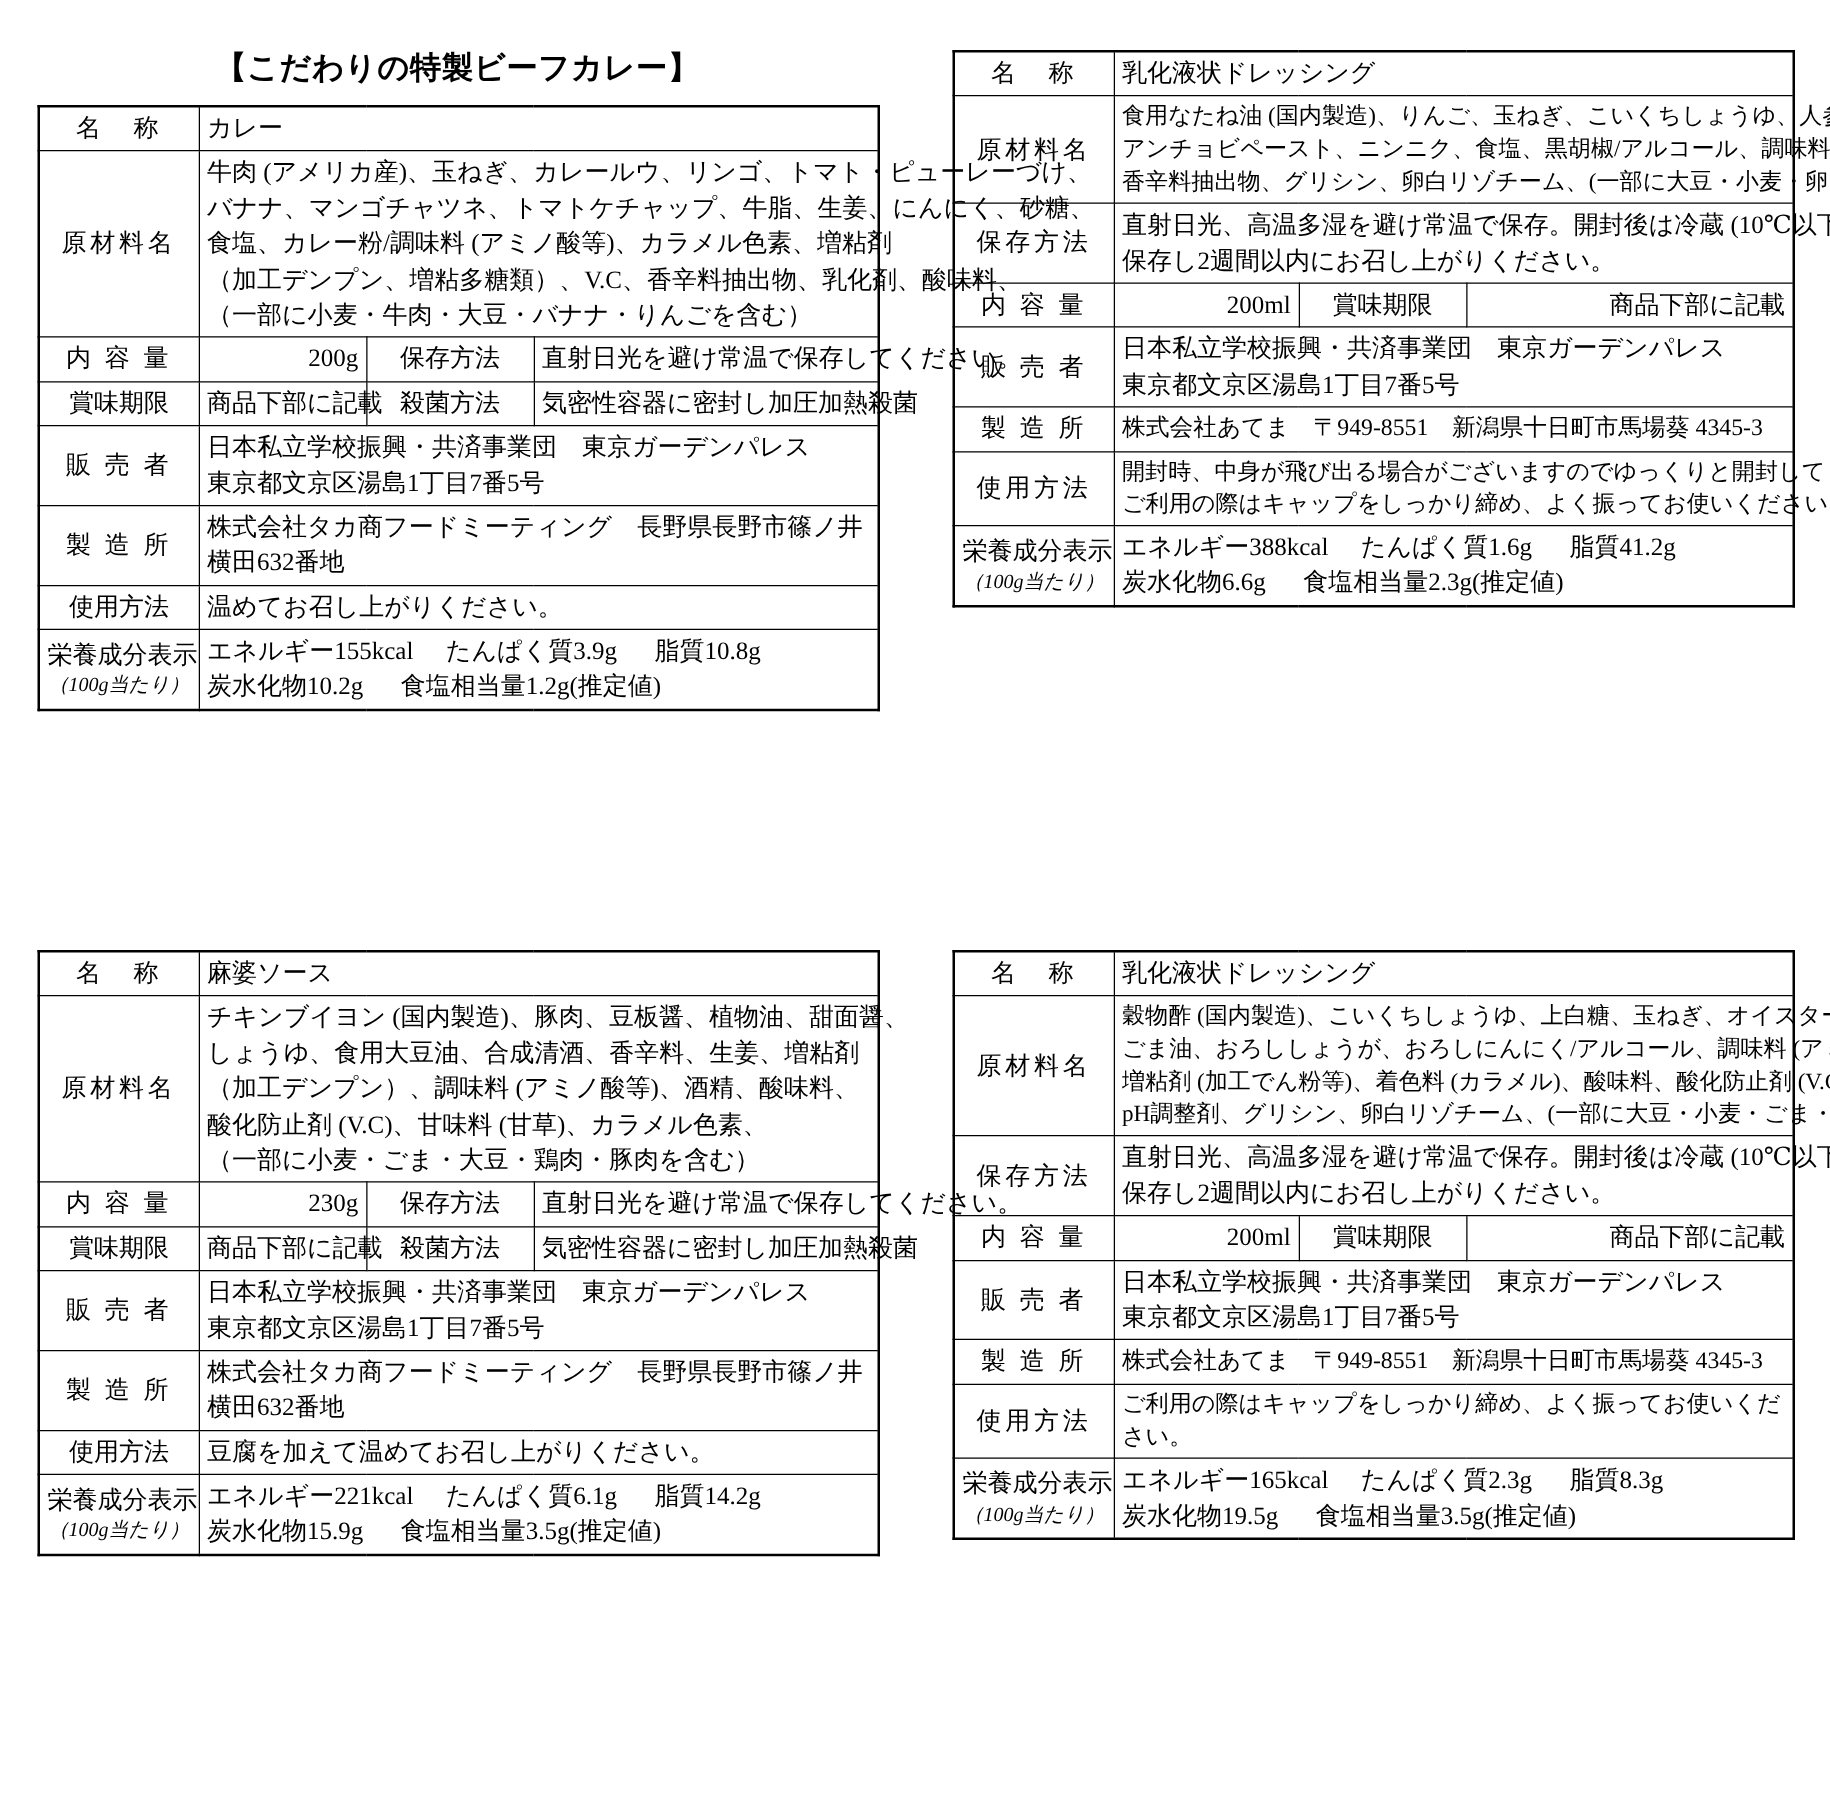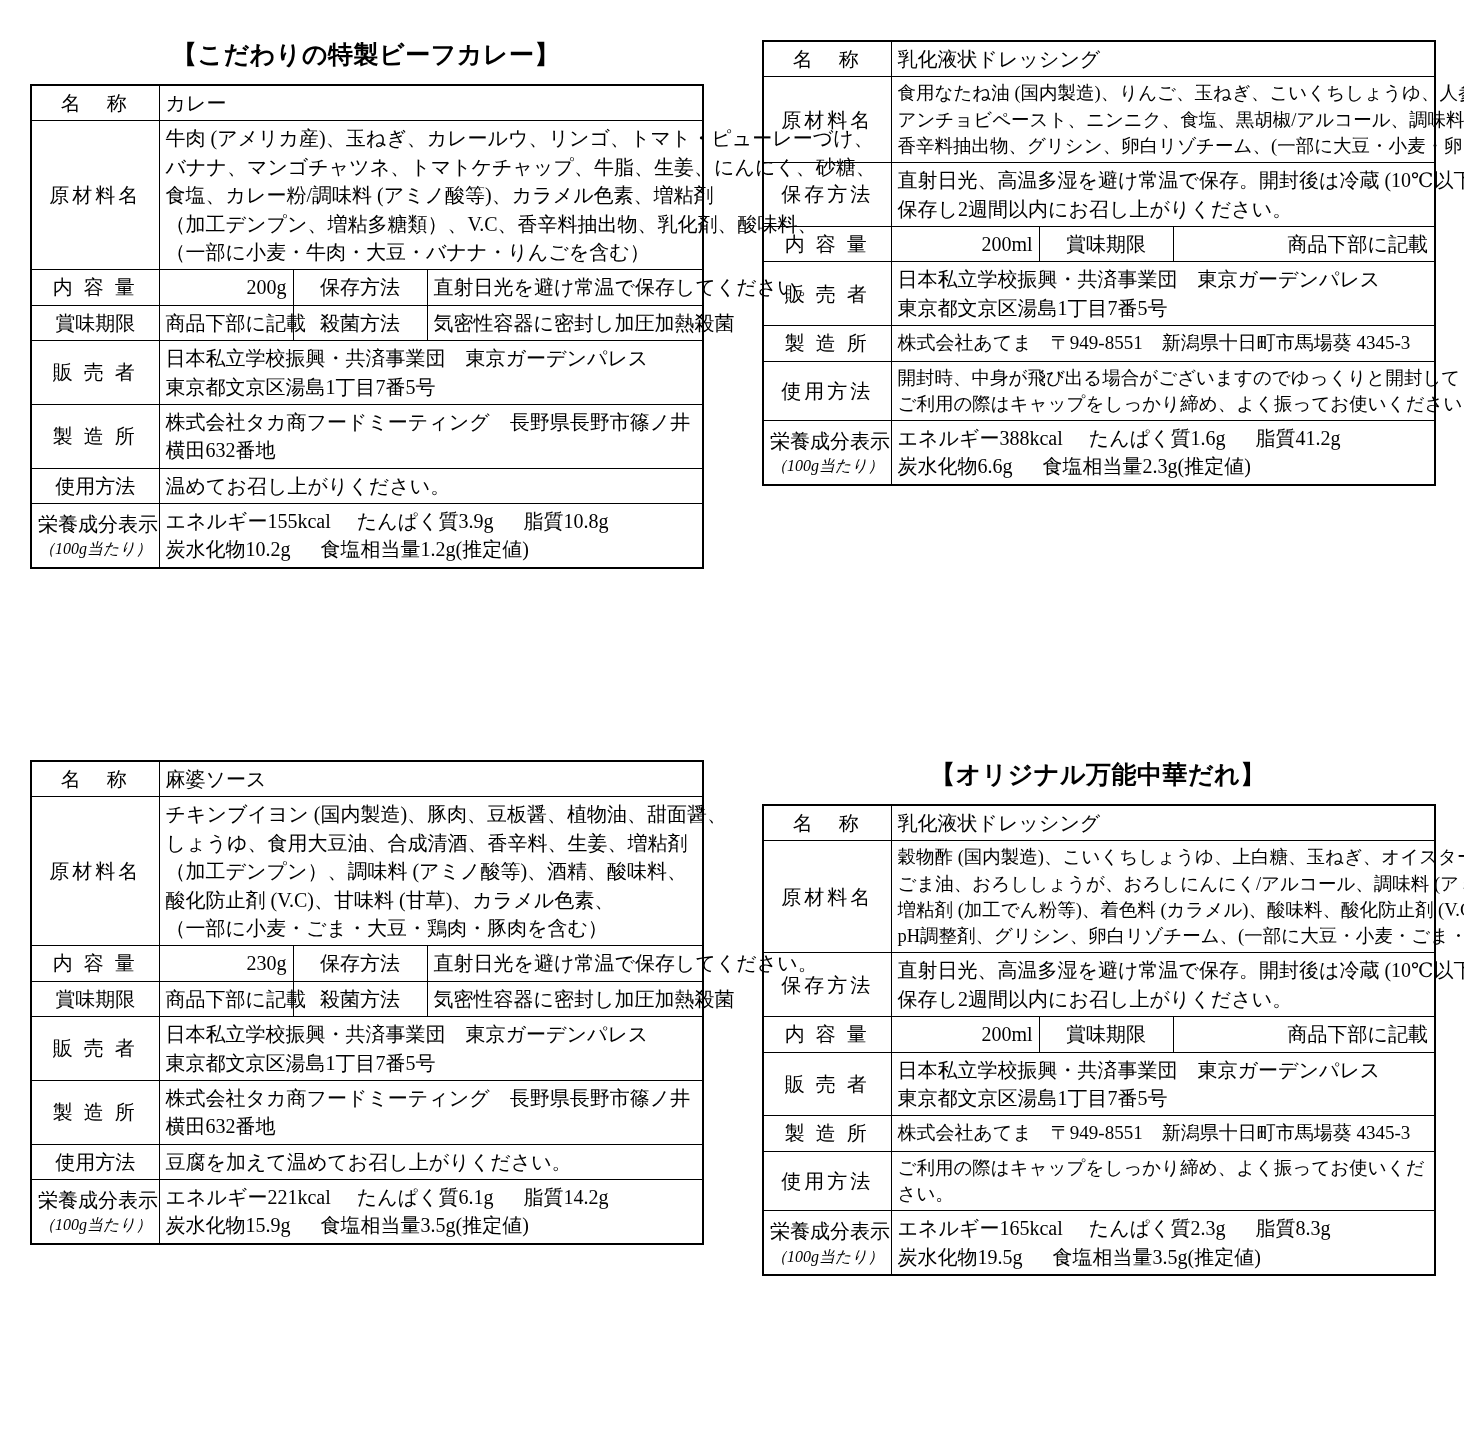--- a/index.html
+++ b/index.html
@@ -310,21 +310,20 @@
             <td class="nutri" colspan="3">
               <span class="nline"><span>エネルギー221kcal</span><span class="sp1"></span><span>たんぱく質6.1g</span><span class="sp2"></span><span>脂質14.2g</span></span>
               <span class="nline"><span>炭水化物15.9g</span><span class="sp2"></span><span>食塩相当量3.5g(推定値)</span></span>
             </td>
           </tr>
         </tbody>
       </table>
     </div>
 
     <div class="panel">
-      <div class="panel-title">【オリジナル万能中華だれ】</div>
       <table class="label">
         <colgroup>
           <col style="width:128px">
             <col style="width:148px">
             <col style="width:134px">
             <col style="width:262px">
         </colgroup>
         <tbody>
           <tr>
             <td class="hdr">名　称</td>

